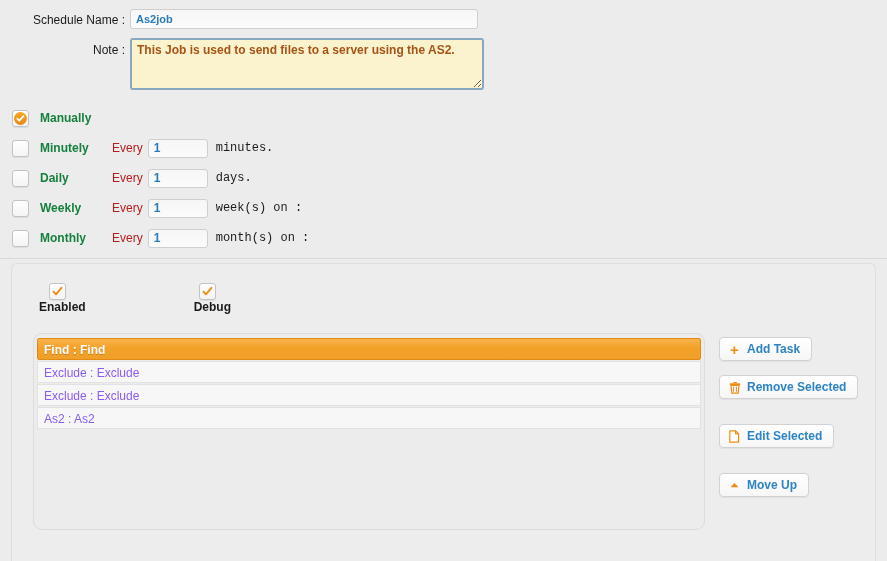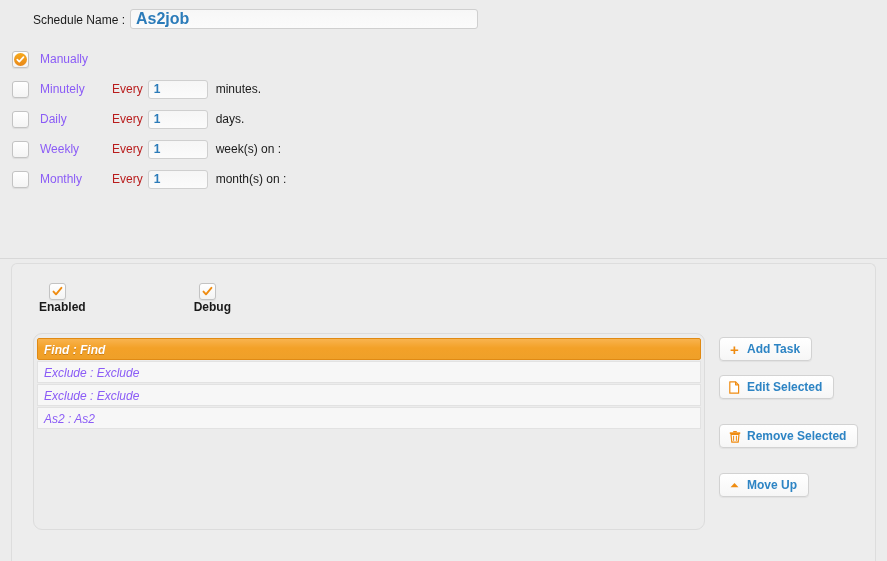--- a/index.html
+++ b/index.html
@@ -41,21 +41,21 @@
   }
   .text-input {
     width: 348px;
     height: 20px;
     box-sizing: border-box;
     border: 1px solid #cfcfcf;
     border-radius: 3px;
     background: linear-gradient(#f7f7f7, #fbfbfb);
     color: #2b7bb9;
     font-family: "Liberation Sans", sans-serif;
-    font-size: 16px;
+    font-size: 11px;
     font-weight: bold;
     padding: 0 5px;
     outline: none;
   }
   .note-area {
     width: 354px;
     height: 52px;
     box-sizing: border-box;
     border: 2px solid #8aa8bd;
     border-radius: 3px;
@@ -103,21 +103,22 @@
     align-items: center;
     justify-content: center;
   }
   .radio-dot svg { display: block; }
   .check-mark svg { display: block; }
 
   .sched-name {
     width: 72px;
     padding-left: 11px;
     font-size: 12px;
-    color: #8b5cf6;
+    color: #15803d;
+    font-weight: bold;
   }
   .every-word {
     font-size: 12px;
     color: #b91c1c;
     padding-right: 5px;
   }
   .num-input {
     width: 60px;
     height: 19px;
     box-sizing: border-box;
@@ -128,20 +129,21 @@
     font-family: "Liberation Sans", sans-serif;
     font-size: 12px;
     font-weight: bold;
     padding: 0 5px;
     outline: none;
   }
   .unit-word {
     font-size: 12px;
     color: #1a1a1a;
     padding-left: 8px;
+    font-family: Liberation Mono, monospace;
   }
 
   
   .divider {
     position: absolute;
     left: 0;
     top: 258px;
     width: 887px;
     height: 1px;
     background: #d8d8d8;
@@ -184,21 +186,20 @@
     padding: 19px 0 0 21px;
   }
   .task-list {
     width: 672px;
     height: 197px;
     box-sizing: border-box;
     border: 1px solid #dcdcdc;
     border-radius: 9px;
     background: #ececec;
     padding: 4px 3px 0 3px;
-    font-style: italic;
   }
   .task-row {
     height: 22px;
     line-height: 22px;
     box-sizing: border-box;
     border: 1px solid #e2e2e2;
     background: #f7f7f7;
     color: #8b5cf6;
     font-size: 12px;
     padding-left: 6px;
@@ -255,20 +256,24 @@
 </head>
 <body>
 
 <div class="form-top">
 
   <div class="form-row">
     <div class="form-label">Schedule Name :</div>
     <input class="text-input" type="text" value="As2job" style="">
   </div>
 
+  <div class="form-row">
+    <div class="form-label note-label">Note :</div>
+    <textarea class="note-area" style="">This Job is used to send files to a server using the AS2.</textarea>
+  </div>
 
 </div>
 
 <div class="sched-list">
 
   <div class="sched-row">
     <div class="ctrl-box">
       <div class="radio-dot">
         <svg width="9" height="9" viewBox="0 0 9 9">
             <path d="M1.3 4.6 L3.3 6.6 L7.5 2.1" stroke="#ffffff" stroke-width="1.7" fill="none" stroke-linecap="round" stroke-linejoin="round"></path>
@@ -352,52 +357,52 @@
     </div>
 
     <div class="btn-col">
 
       <div class="btn-wrap">
         <div class="btn">
           <span class="btn-icon">
             <span class="plus-glyph">+</span>
           </span>
           <span>Add Task</span>
-        </div>
-      </div>
-
-      <div class="btn-wrap gap-lg">
-        <div class="btn">
-          <span class="btn-icon">
-            <svg width="11" height="13" viewBox="0 0 11 13">
-              <path d="M0.8 0.8 H6.6 L9.6 3.8 V12.2 H0.8 Z" fill="#ffffff" stroke="#ef8c12" stroke-width="1.2" stroke-linejoin="round"></path>
-              <path d="M6.6 0.8 V3.8 H9.6" fill="none" stroke="#ef8c12" stroke-width="1.2" stroke-linejoin="round"></path>
-            </svg>
-          </span>
-          <span>Edit Selected</span>
         </div>
       </div>
 
       <div class="btn-wrap gap-lg">
         <div class="btn">
           <span class="btn-icon">
             <svg width="12" height="13" viewBox="0 0 12 13">
               <rect x="0.8" y="2.3" width="10.4" height="1.7" fill="#ef8c12"></rect>
               <path d="M4.2 1 H7.8 V2.3 H4.2 Z" fill="#ef8c12"></path>
               <path d="M2 4.3 H10 L9.2 12.2 H2.8 Z" fill="none" stroke="#ef8c12" stroke-width="1.2" stroke-linejoin="round"></path>
               <path d="M4.6 5.8 V10.8 M7.4 5.8 V10.8" stroke="#ef8c12" stroke-width="1" fill="none"></path>
             </svg>
           </span>
           <span>Remove Selected</span>
         </div>
       </div>
 
       <div class="btn-wrap gap-lg">
         <div class="btn">
           <span class="btn-icon">
+            <svg width="11" height="13" viewBox="0 0 11 13">
+              <path d="M0.8 0.8 H6.6 L9.6 3.8 V12.2 H0.8 Z" fill="#ffffff" stroke="#ef8c12" stroke-width="1.2" stroke-linejoin="round"></path>
+              <path d="M6.6 0.8 V3.8 H9.6" fill="none" stroke="#ef8c12" stroke-width="1.2" stroke-linejoin="round"></path>
+            </svg>
+          </span>
+          <span>Edit Selected</span>
+        </div>
+      </div>
+
+      <div class="btn-wrap gap-lg">
+        <div class="btn">
+          <span class="btn-icon">
             <svg width="11" height="8" viewBox="0 0 11 8">
               <path d="M5.5 2 L9.5 6.3 H1.5 Z" fill="#ef8c12"></path>
             </svg>
           </span>
           <span>Move Up</span>
         </div>
       </div>
 
 
     </div>

